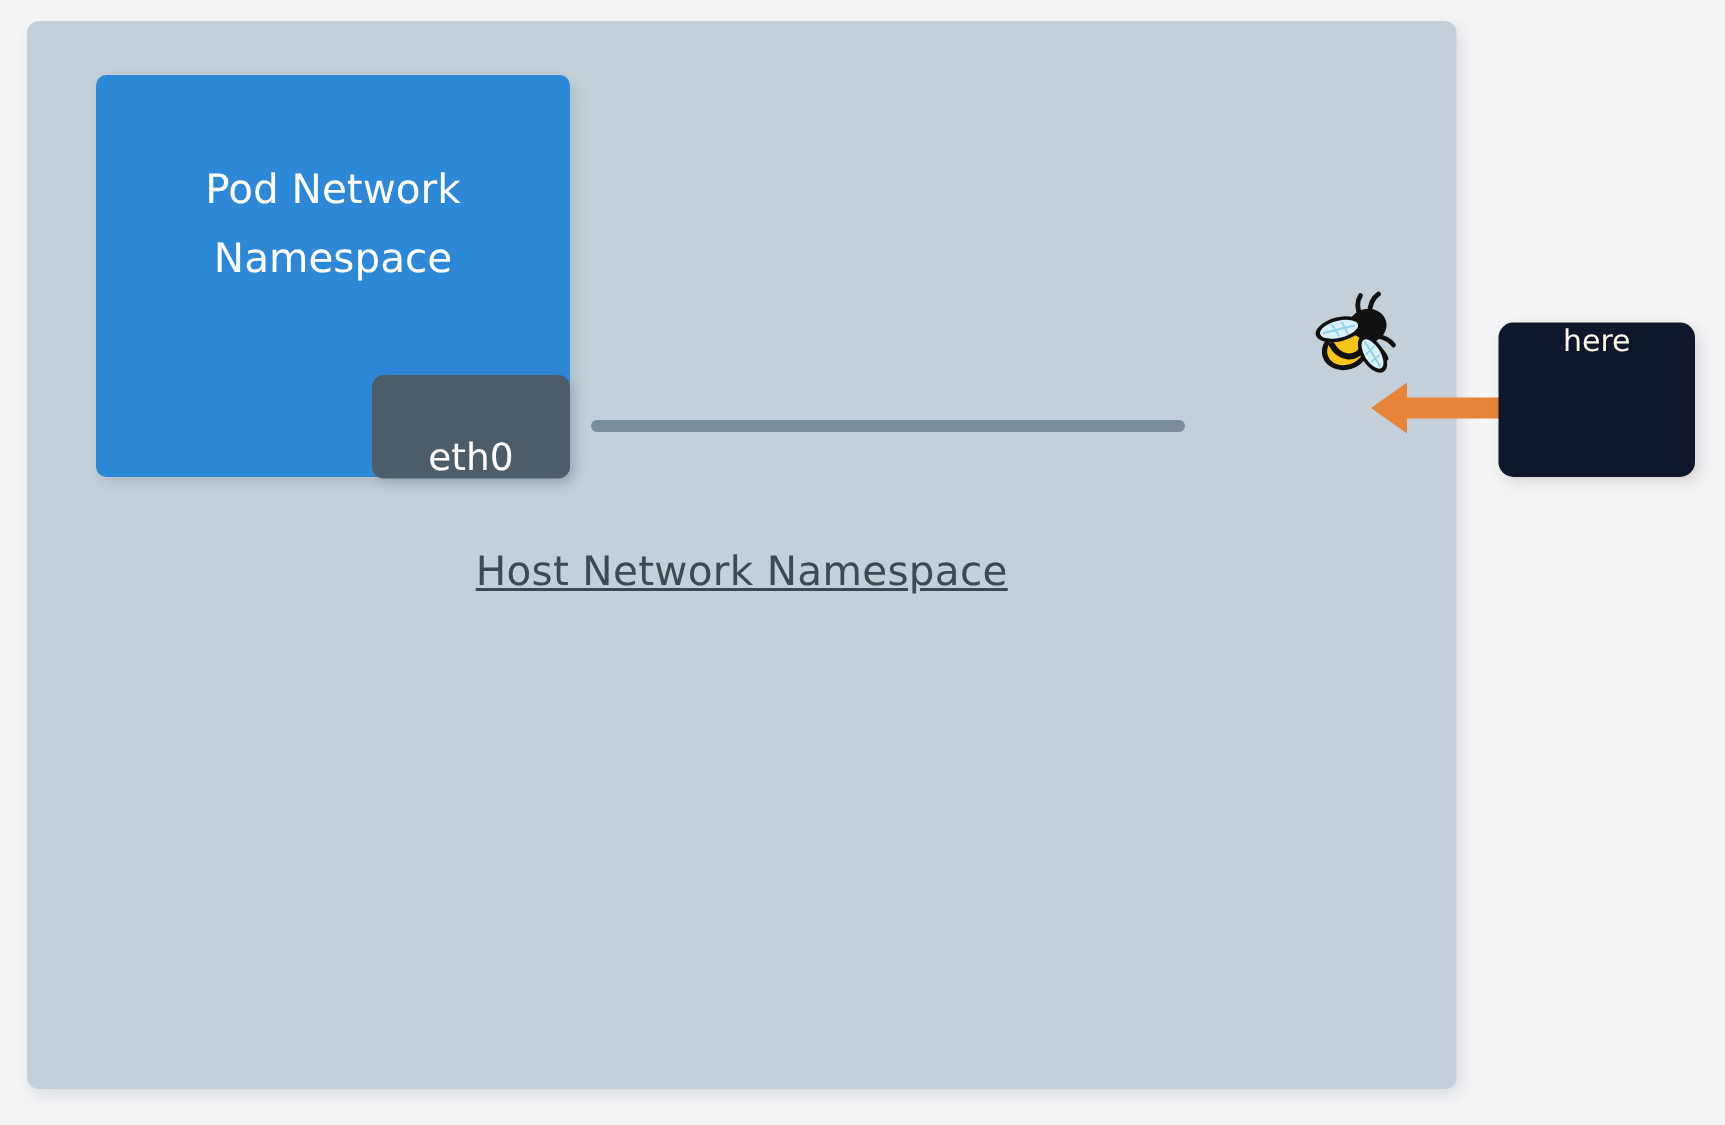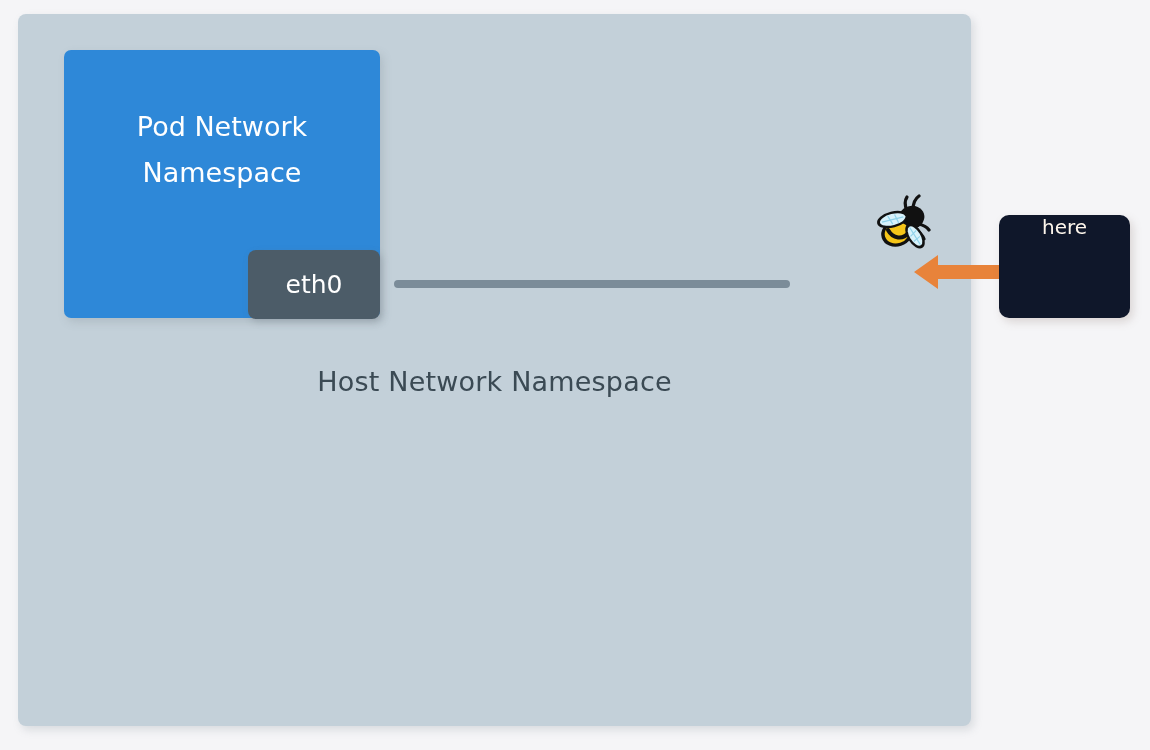--- a/index.html
+++ b/index.html
@@ -38,20 +38,21 @@
   .host-ns-label {
     position: absolute;
     left: 0;
     top: 352px;
     width: 953px;
     text-align: center;
     font-size: 27px;
     color: #3b4a54;
     letter-spacing: 0.2px;
     white-space: nowrap;
+    text-decoration: underline;
   }
 
   
   .pod-ns {
     position: absolute;
     left: 46px;
     top: 36px;
     width: 316px;
     height: 268px;
     background: #2e88d8;
@@ -73,21 +74,21 @@
 
   
   .iface {
     position: absolute;
     background: #4c5c68;
     border-radius: 8px;
     box-shadow: 2px 3px 7px rgba(100,110,120,0.30);
     color: #ffffff;
     font-size: 25px;
     display: flex;
-    align-items: center;
+    align-items: flex-end;
     justify-content: center;
   }
   .iface-eth0 {
     left: 230px;
     top: 236px;
     width: 132px;
     height: 69px;
   }
   .iface-veth0 {
     left: 787px;

